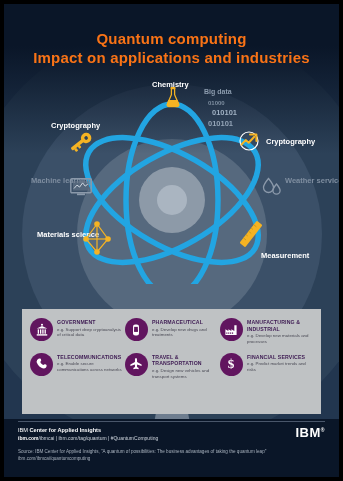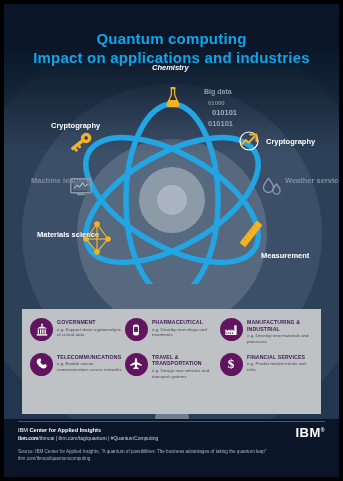--- a/index.html
+++ b/index.html
@@ -16,21 +16,21 @@
   .r3{width:420px;height:420px;top:20px;background:#2c4158;}
   .r4{width:300px;height:300px;top:80px;background:#3b5068;}
   .r5{width:190px;height:190px;top:135px;background:#56697e;}
   .beam{position:absolute;left:50%;transform:translateX(-50%);bottom:0;width:0;height:0;
         border-left:28px solid transparent;border-right:28px solid transparent;
         border-bottom:150px solid rgba(190,200,210,.45);}
   .topfade{position:absolute;left:0;top:0;width:100%;height:150px;
            background:linear-gradient(#0a1628 0%,#0a1628 28%,rgba(10,22,40,0) 100%);}
 
   
-  .title{position:absolute;top:26px;left:0;width:335px;text-align:center;color:#0ea5e9;
+  .title{position:absolute;top:26px;left:0;width:335px;text-align:center;color:#f97316;
          font-weight:bold;line-height:1.25;z-index:6;}
   .title .l1{font-size:15px;letter-spacing:.2px;}
   .title .l2{font-size:15px;letter-spacing:.2px;}
 
   
   .atom{position:absolute;left:50%;top:80px;transform:translateX(-50%);z-index:4;}
   .nucleus-o{position:absolute;left:50%;top:196px;transform:translate(-50%,-50%);
              width:66px;height:66px;border-radius:50%;background:#8d9aa8;z-index:4;}
   .nucleus-i{position:absolute;left:50%;top:196px;transform:translate(-50%,-50%);
              width:30px;height:30px;border-radius:50%;background:#aab5c1;z-index:5;}
@@ -94,21 +94,21 @@
   <svg class="atom" width="230" height="200" viewBox="0 0 230 200">
     <g fill="none" stroke="#22a5e2" stroke-width="5.5" stroke-linecap="round">
       <ellipse cx="115" cy="116" rx="46" ry="96" transform="rotate(0 115 116)"></ellipse>
       <ellipse cx="115" cy="116" rx="46" ry="96" transform="rotate(60 115 116)"></ellipse>
       <ellipse cx="115" cy="116" rx="46" ry="96" transform="rotate(120 115 116)"></ellipse>
     </g>
   </svg>
   <div class="nucleus-o"></div>
   <div class="nucleus-i"></div>
 
-  <div class="node" style="left:148px;top:59px;font-style:italic;">Chemistry</div>
+  <div class="node" style="left:148px;top:76px;">Chemistry</div>
   <svg class="ic" style="left:161px;top:83px;" width="16" height="22" viewBox="0 0 16 22">
     <path d="M6.4 1.5h3.2v6.2l4 9.3a1.9 1.9 0 0 1-1.8 2.7H4.2a1.9 1.9 0 0 1-1.8-2.7l4-9.3z" fill="none" stroke="#f5b323" stroke-width="1.3"></path>
     <path d="M3.4 13h9.2l1.6 4a1.7 1.7 0 0 1-1.6 2.4H3.4A1.7 1.7 0 0 1 1.8 17z" fill="#f5b323"></path>
     <rect x="5.6" y="0" width="4.8" height="2" rx=".6" fill="#f5b323"></rect>
   </svg>
 
   <div class="bigdata">Big data</div>
   <div class="bits">
     <div>01000</div>
     <div class="b2">010101</div>

